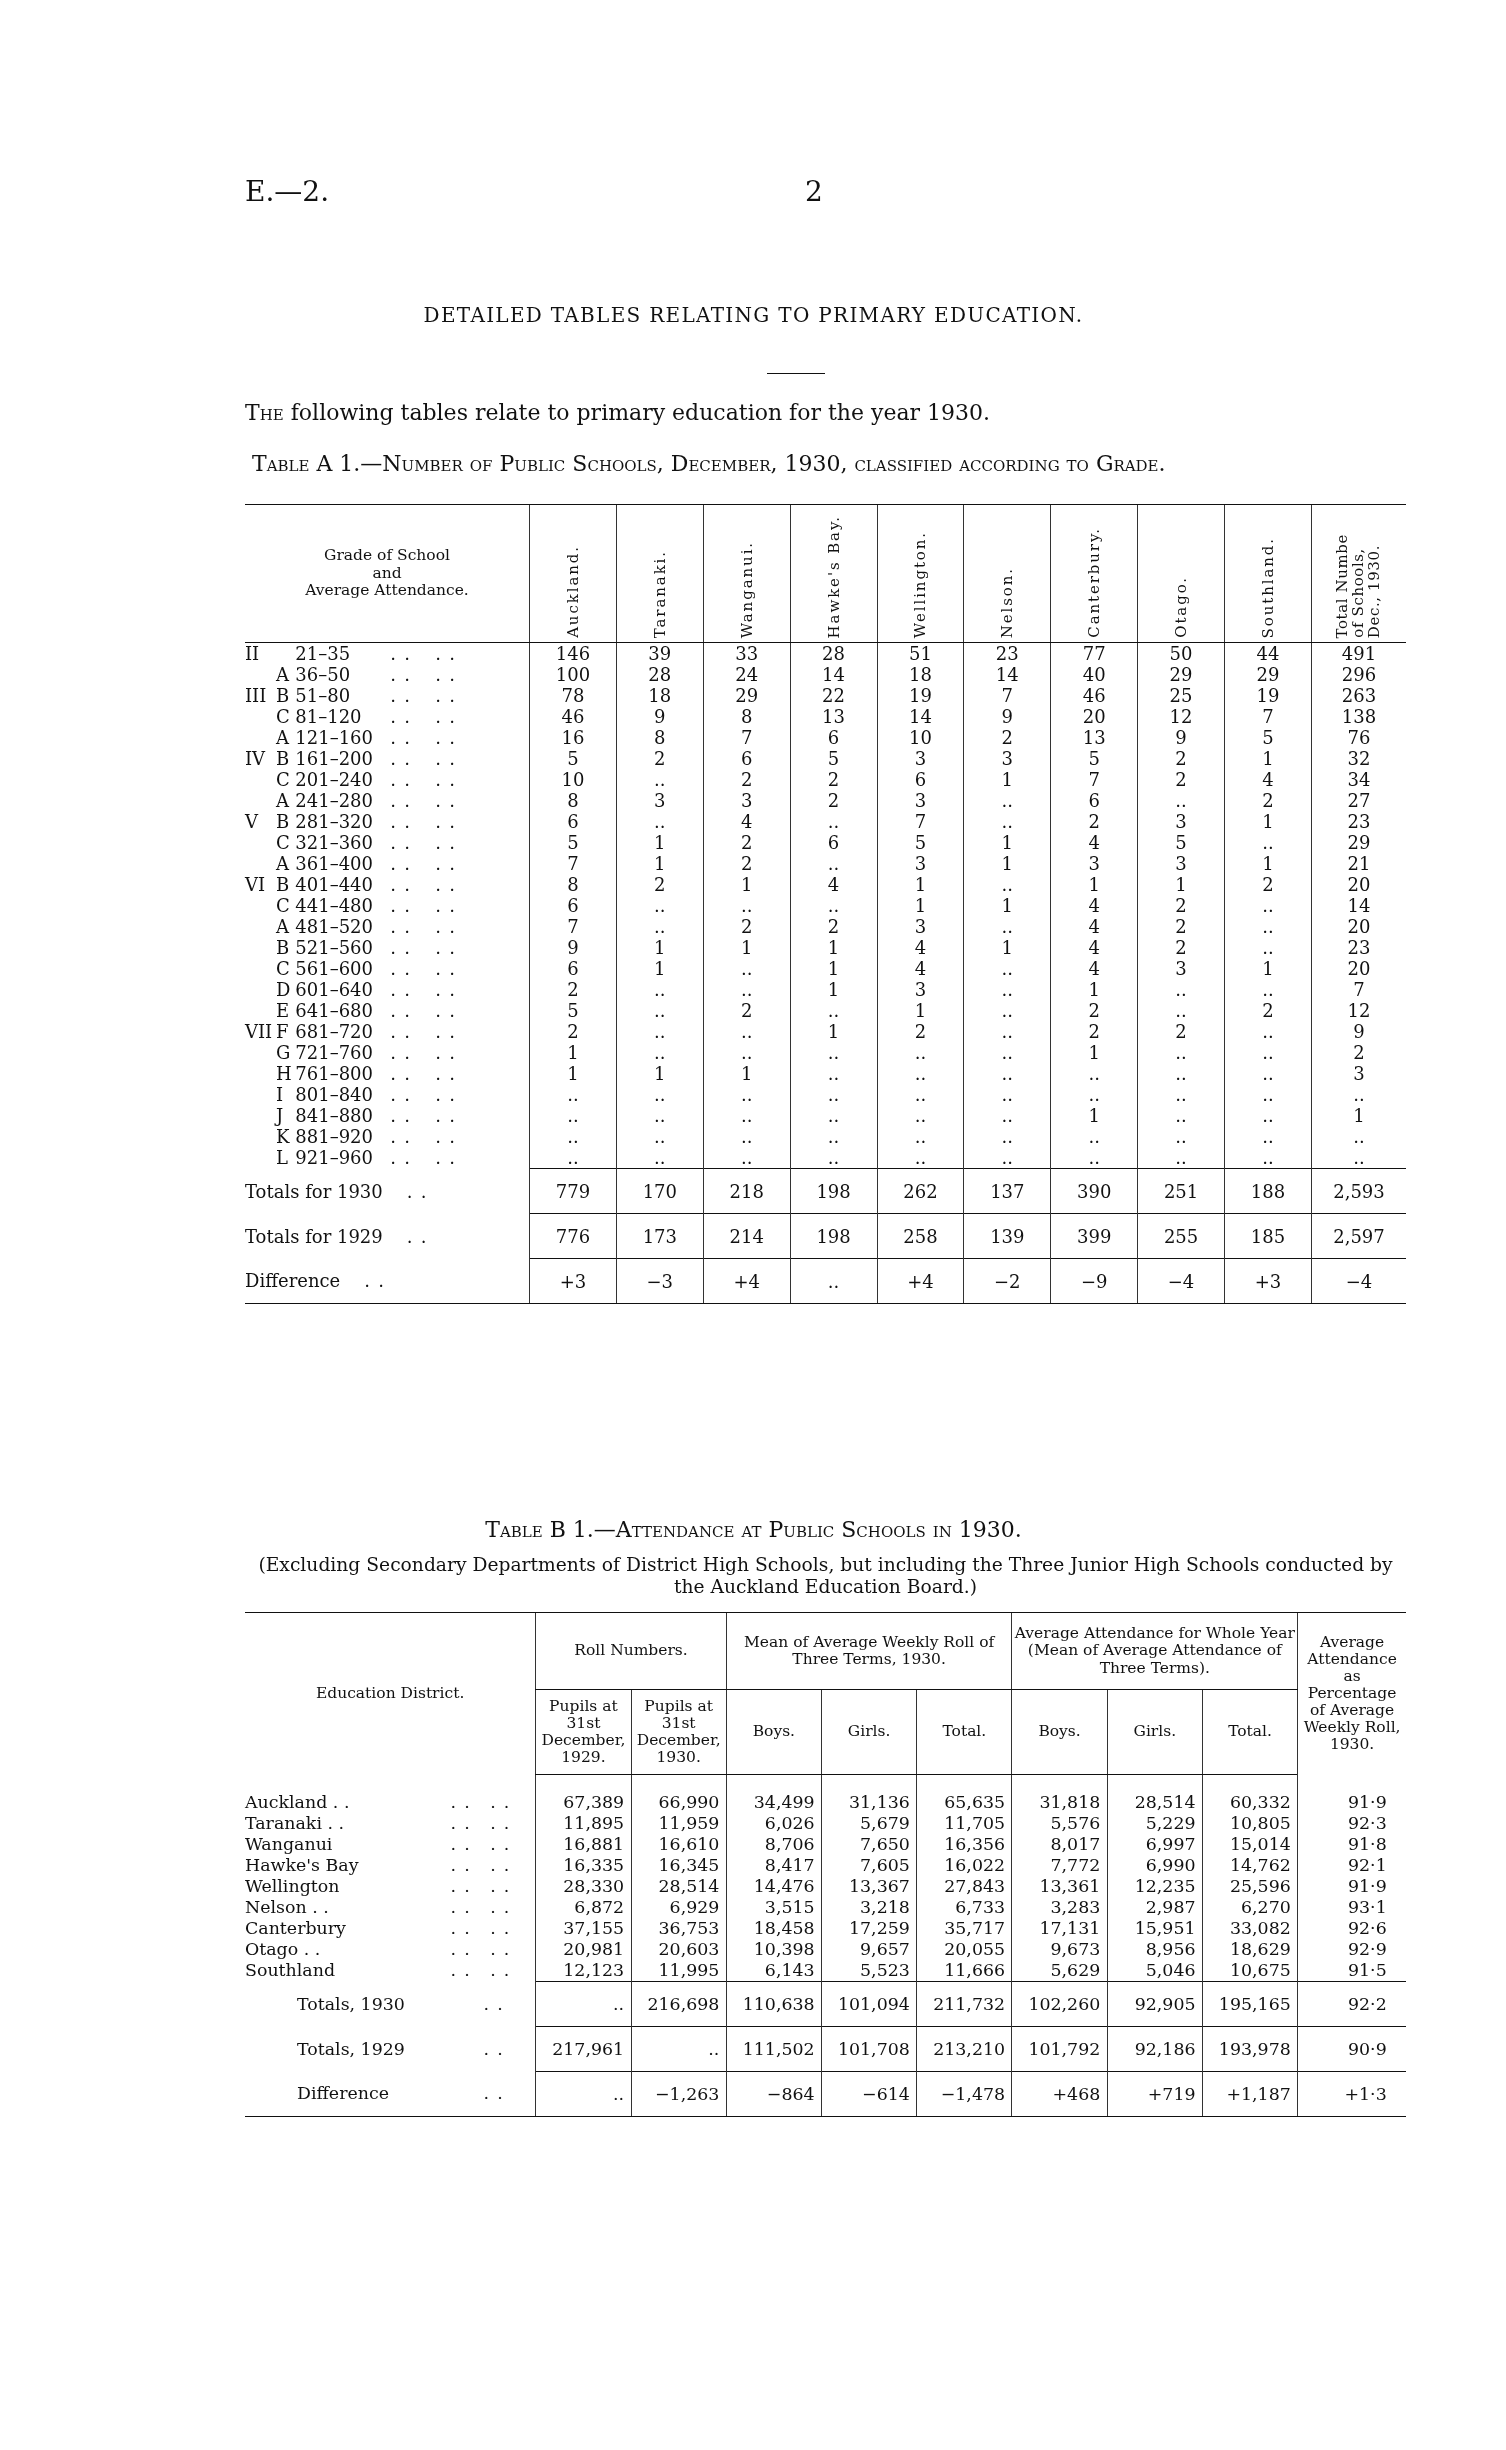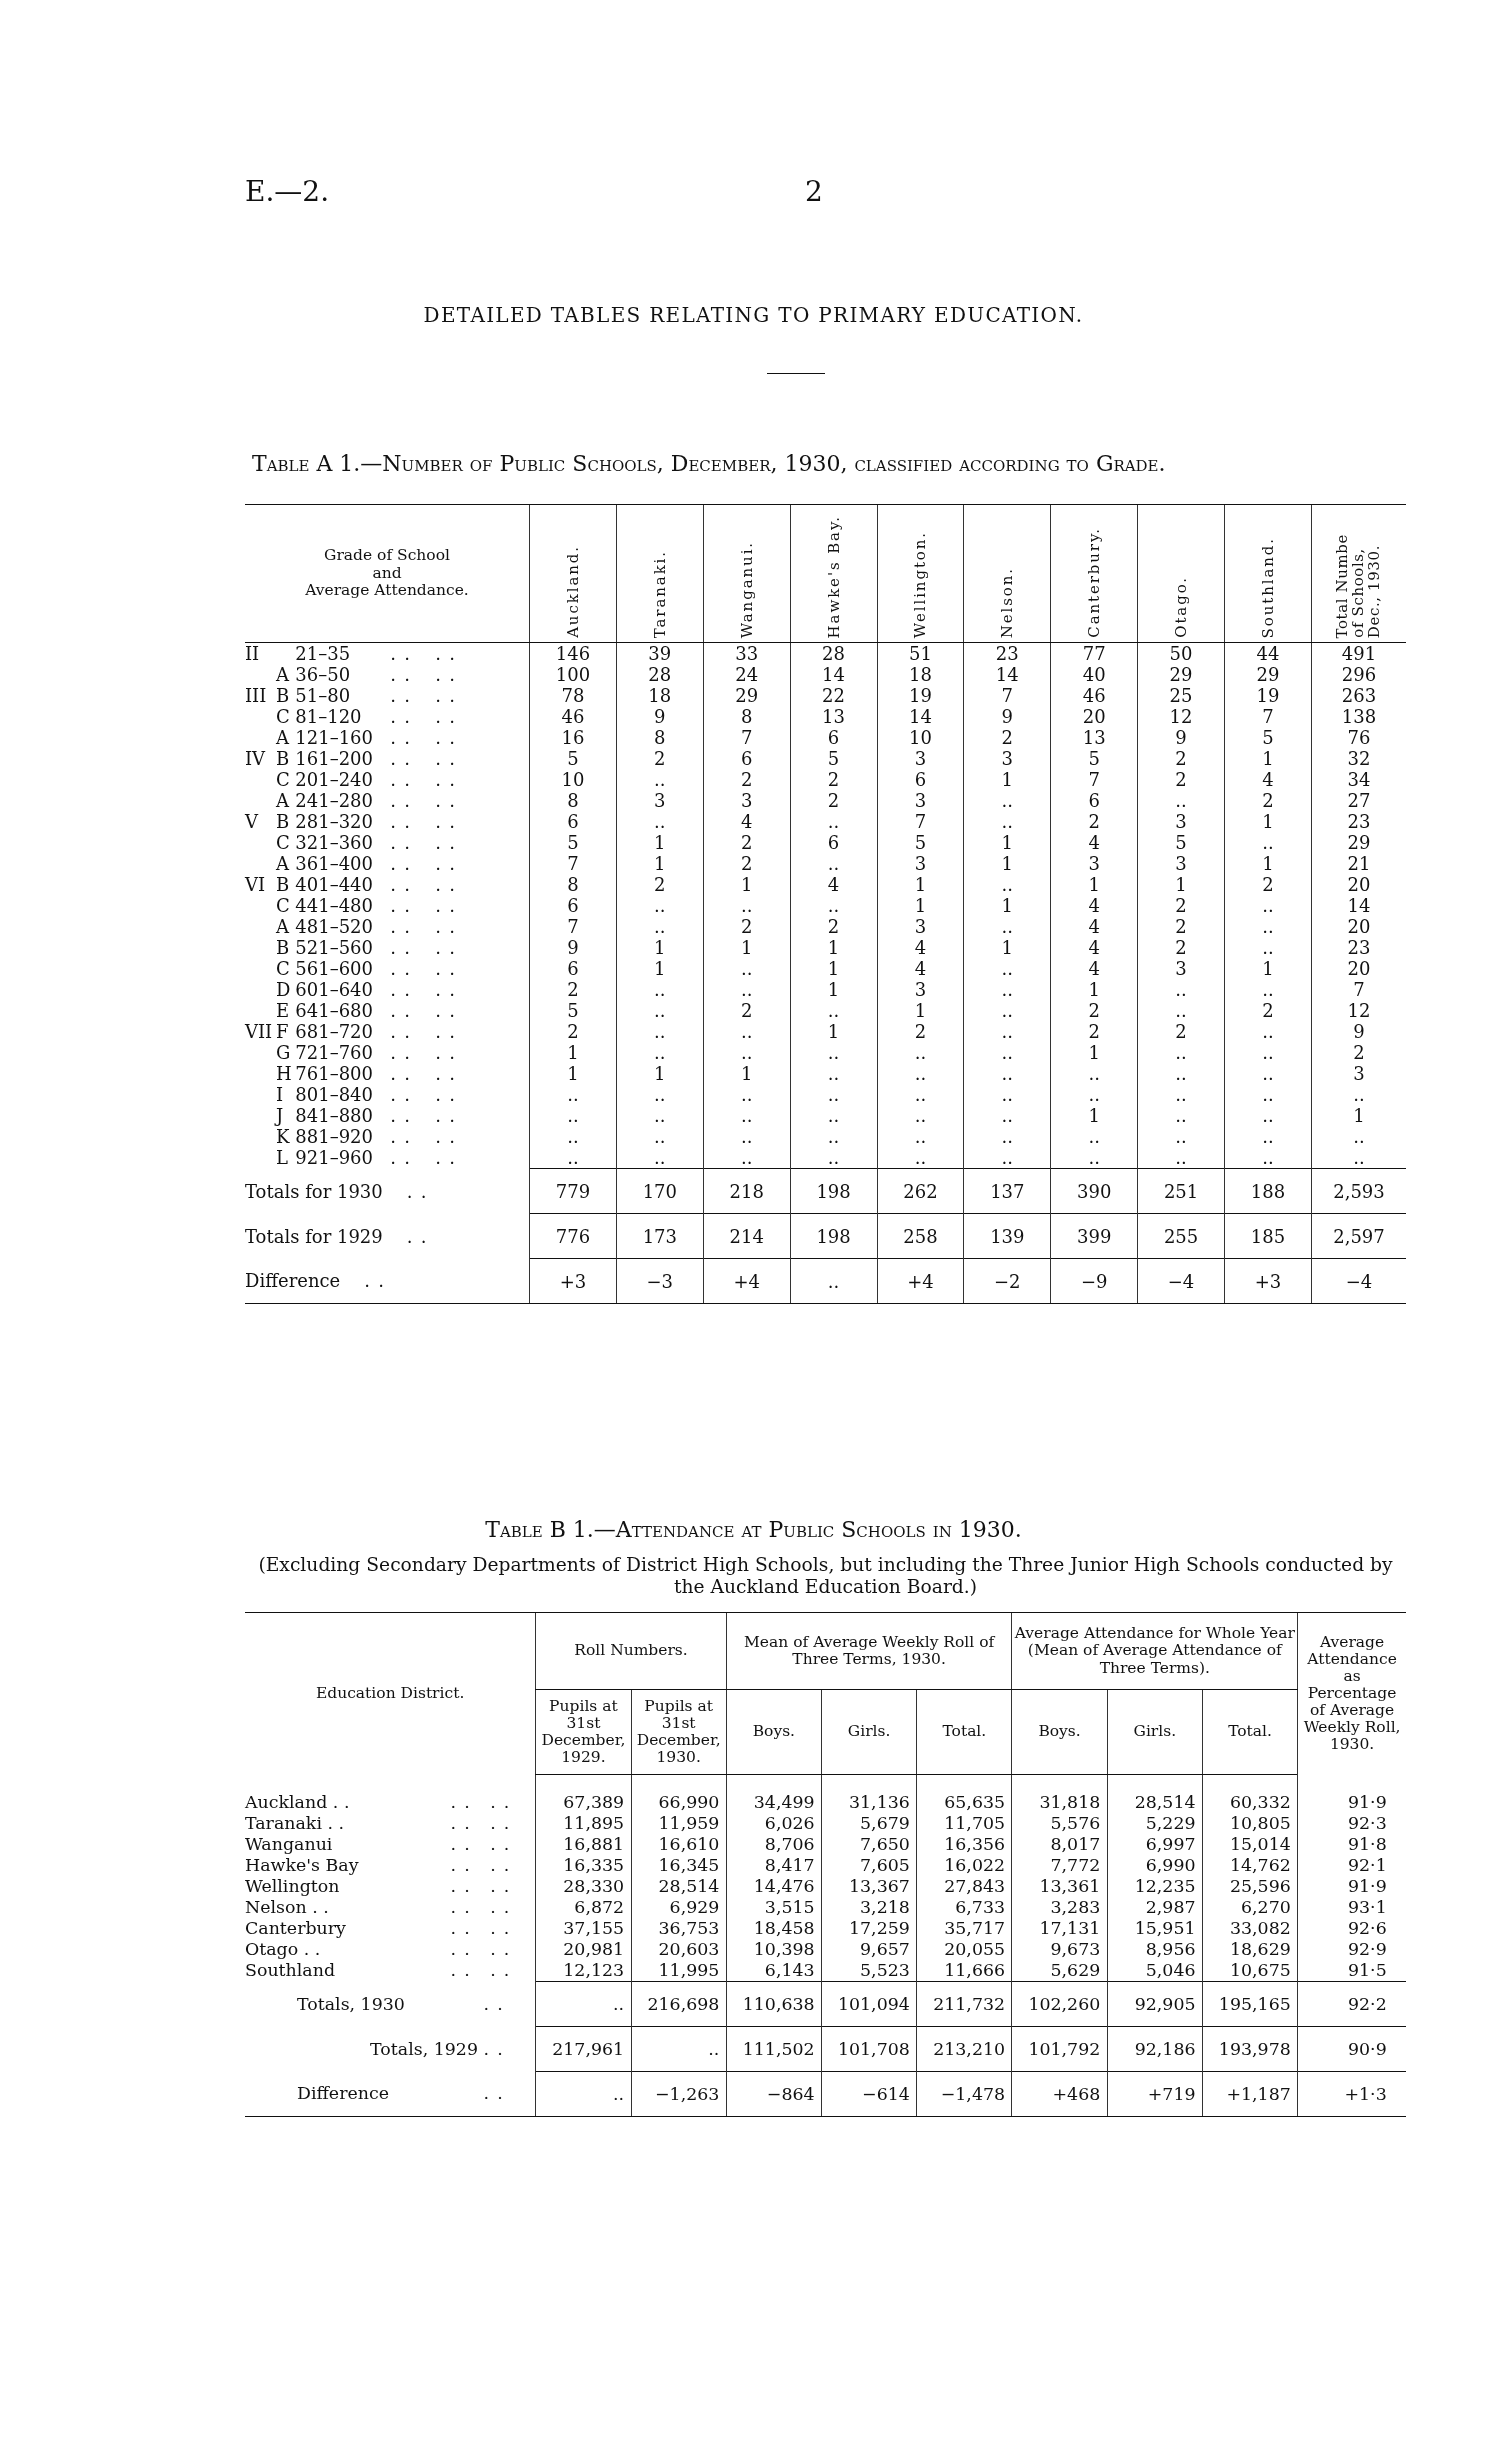--- a/index.html
+++ b/index.html
@@ -52,20 +52,21 @@
   .ddots { display:inline-block; width: 97px; text-align: right; padding-right: 7.7px; letter-spacing: 1.3px;}
 </style>
 </head>
 <body>
 
 <div class="page">
   <div class="hdr-left">E.—2.</div>
   <div class="hdr-page">2</div>
   <div class="main-title">DETAILED TABLES RELATING TO PRIMARY EDUCATION.</div>
   <div class="rule-short"></div>
+  <div class="intro"><span class="sc">The</span> <span>following tables relate to primary education for the year 1930.</span></div>
 
   <div class="tbl-title a1">Table A 1.—Number of Public Schools, December, 1930, classified according to Grade.</div>
 
   <table id="tblA1">
     <thead>
       <tr>
         <th class="grade-h" style="width:284px">
           <div>Grade of School</div>
           <div>and</div>
           <div>Average Attendance.</div>
@@ -591,21 +592,21 @@
           <td class="bl">216,698</td>
           <td class="bl">110,638</td>
           <td class="bl">101,094</td>
           <td class="bl">211,732</td>
           <td class="bl">102,260</td>
           <td class="bl">92,905</td>
           <td class="bl">195,165</td>
           <td class="bl" style="padding-right: 19.3px;">92·2</td>
         </tr>
         <tr class="tot">
-          <td class="dist" style="border-top: none;"><span class="dname" style="padding-left: 52px; width: 181px; text-align: right;">Totals, 1929</span><span class="ddots" style="width: 26px;">. .</span></td>
+          <td class="dist" style="border-top: none;"><span class="dname" style="padding-left: 52px; width: 181px;">Totals, 1929</span><span class="ddots" style="width: 26px;">. .</span></td>
           <td class="bl">217,961</td>
           <td class="bl">..</td>
           <td class="bl">111,502</td>
           <td class="bl">101,708</td>
           <td class="bl">213,210</td>
           <td class="bl">101,792</td>
           <td class="bl">92,186</td>
           <td class="bl">193,978</td>
           <td class="bl" style="padding-right: 19.3px;">90·9</td>
         </tr>

